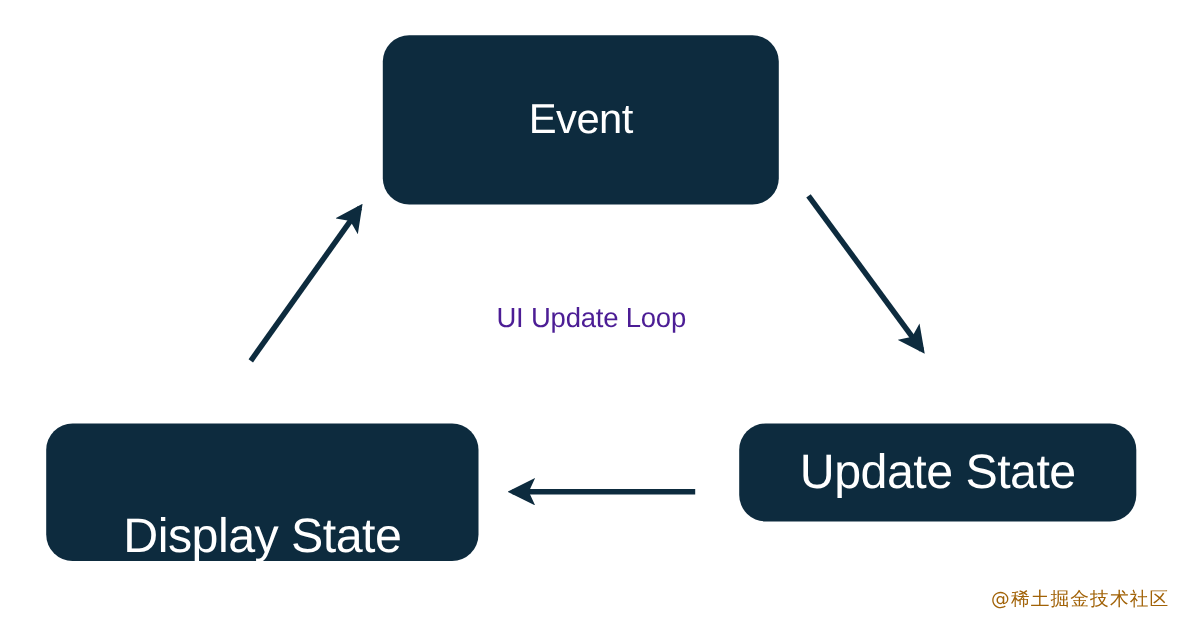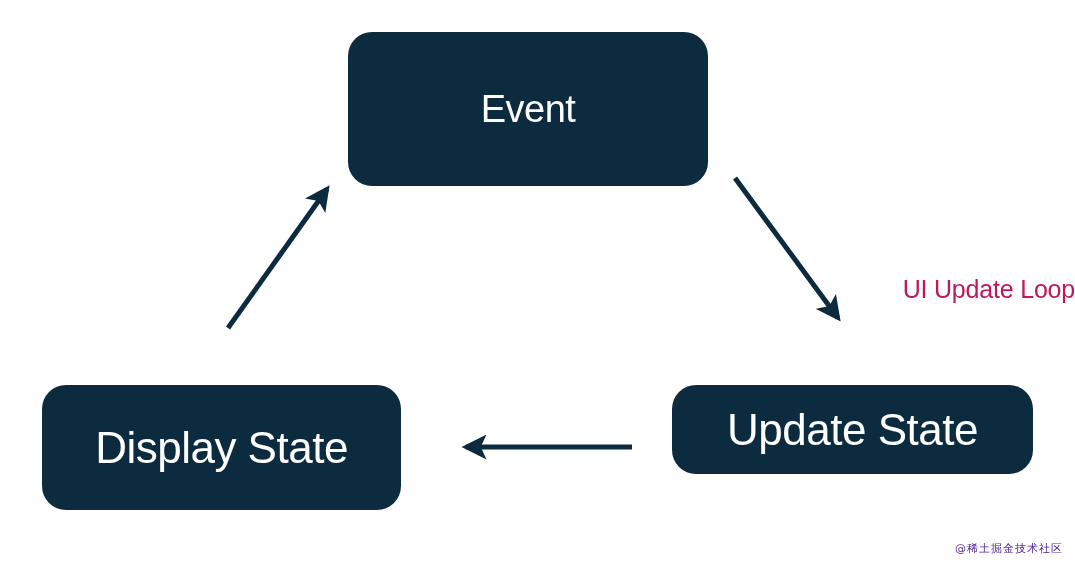--- a/index.html
+++ b/index.html
@@ -39,22 +39,23 @@
     top: 32px;
     width: 360px;
     height: 154px;
   }
   #node-event .node-label {
     font-size: 38px;
   }
   #node-display-state {
     left: 42px;
     top: 385px;
-    width: 359px;
+    width: 393px;
     height: 125px;
+    align-items: flex-end;
   }
   #node-display-state .node-label {
     font-size: 44px;
   }
   #node-update-state {
     left: 672px;
     top: 385px;
     width: 361px;
     height: 89px;
   }
@@ -66,34 +67,34 @@
     left: 0;
     top: 0;
     width: 1075px;
     height: 568px;
   }
   #center-label {
     position: absolute;
     left: 0;
     top: 275px;
     width: 1075px;
-    text-align: right;
+    text-align: center;
     font-family: "Liberation Sans", sans-serif;
     font-size: 25px;
-    color: #be185d;
+    color: #4c1d95;
     letter-spacing: -0.2px;
     white-space: nowrap;
   }
   #watermark {
     position: absolute;
     right: 12px;
     bottom: 12px;
     font-family: "DejaVu Sans", sans-serif;
-    font-size: 11px;
-    color: #4c1d95;
+    font-size: 17px;
+    color: #a16207;
     letter-spacing: 1px;
     white-space: nowrap;
   }
 </style>
 </head>
 <body>
 
 <div id="canvas">
 
   <svg id="arrow-layer" viewBox="0 0 1075 568" width="1075" height="568" xmlns="http://www.w3.org/2000/svg">

